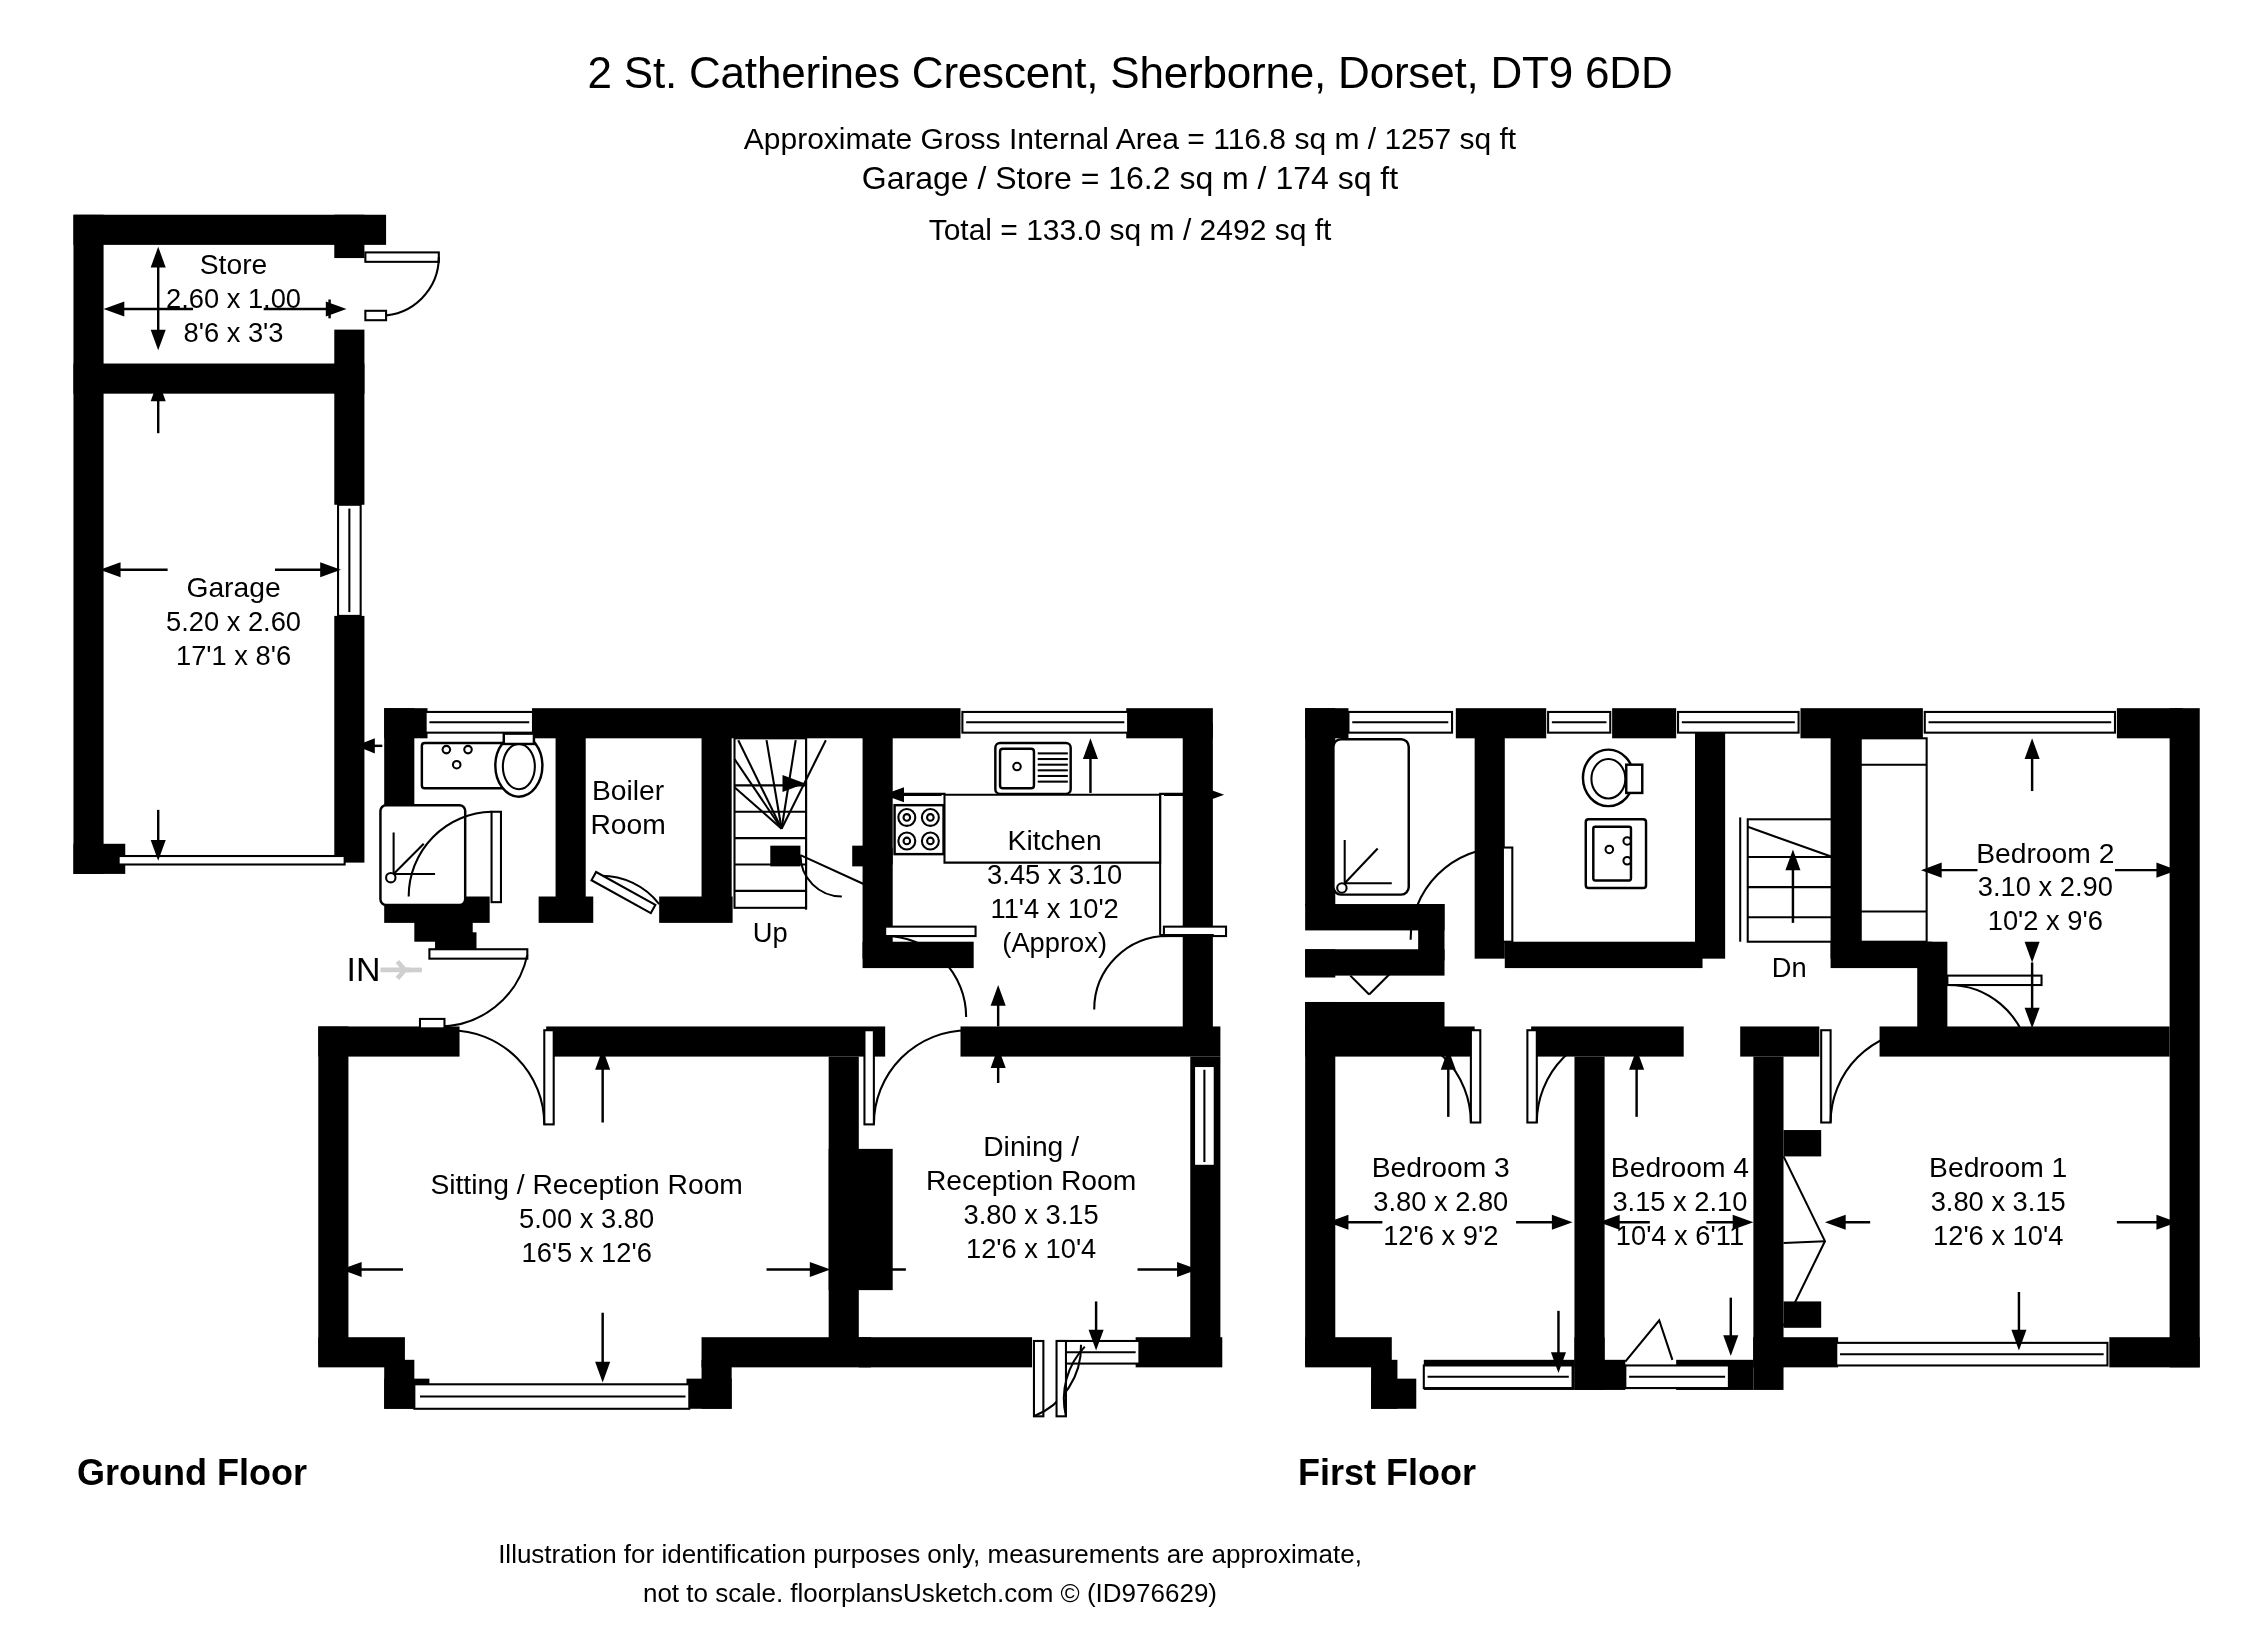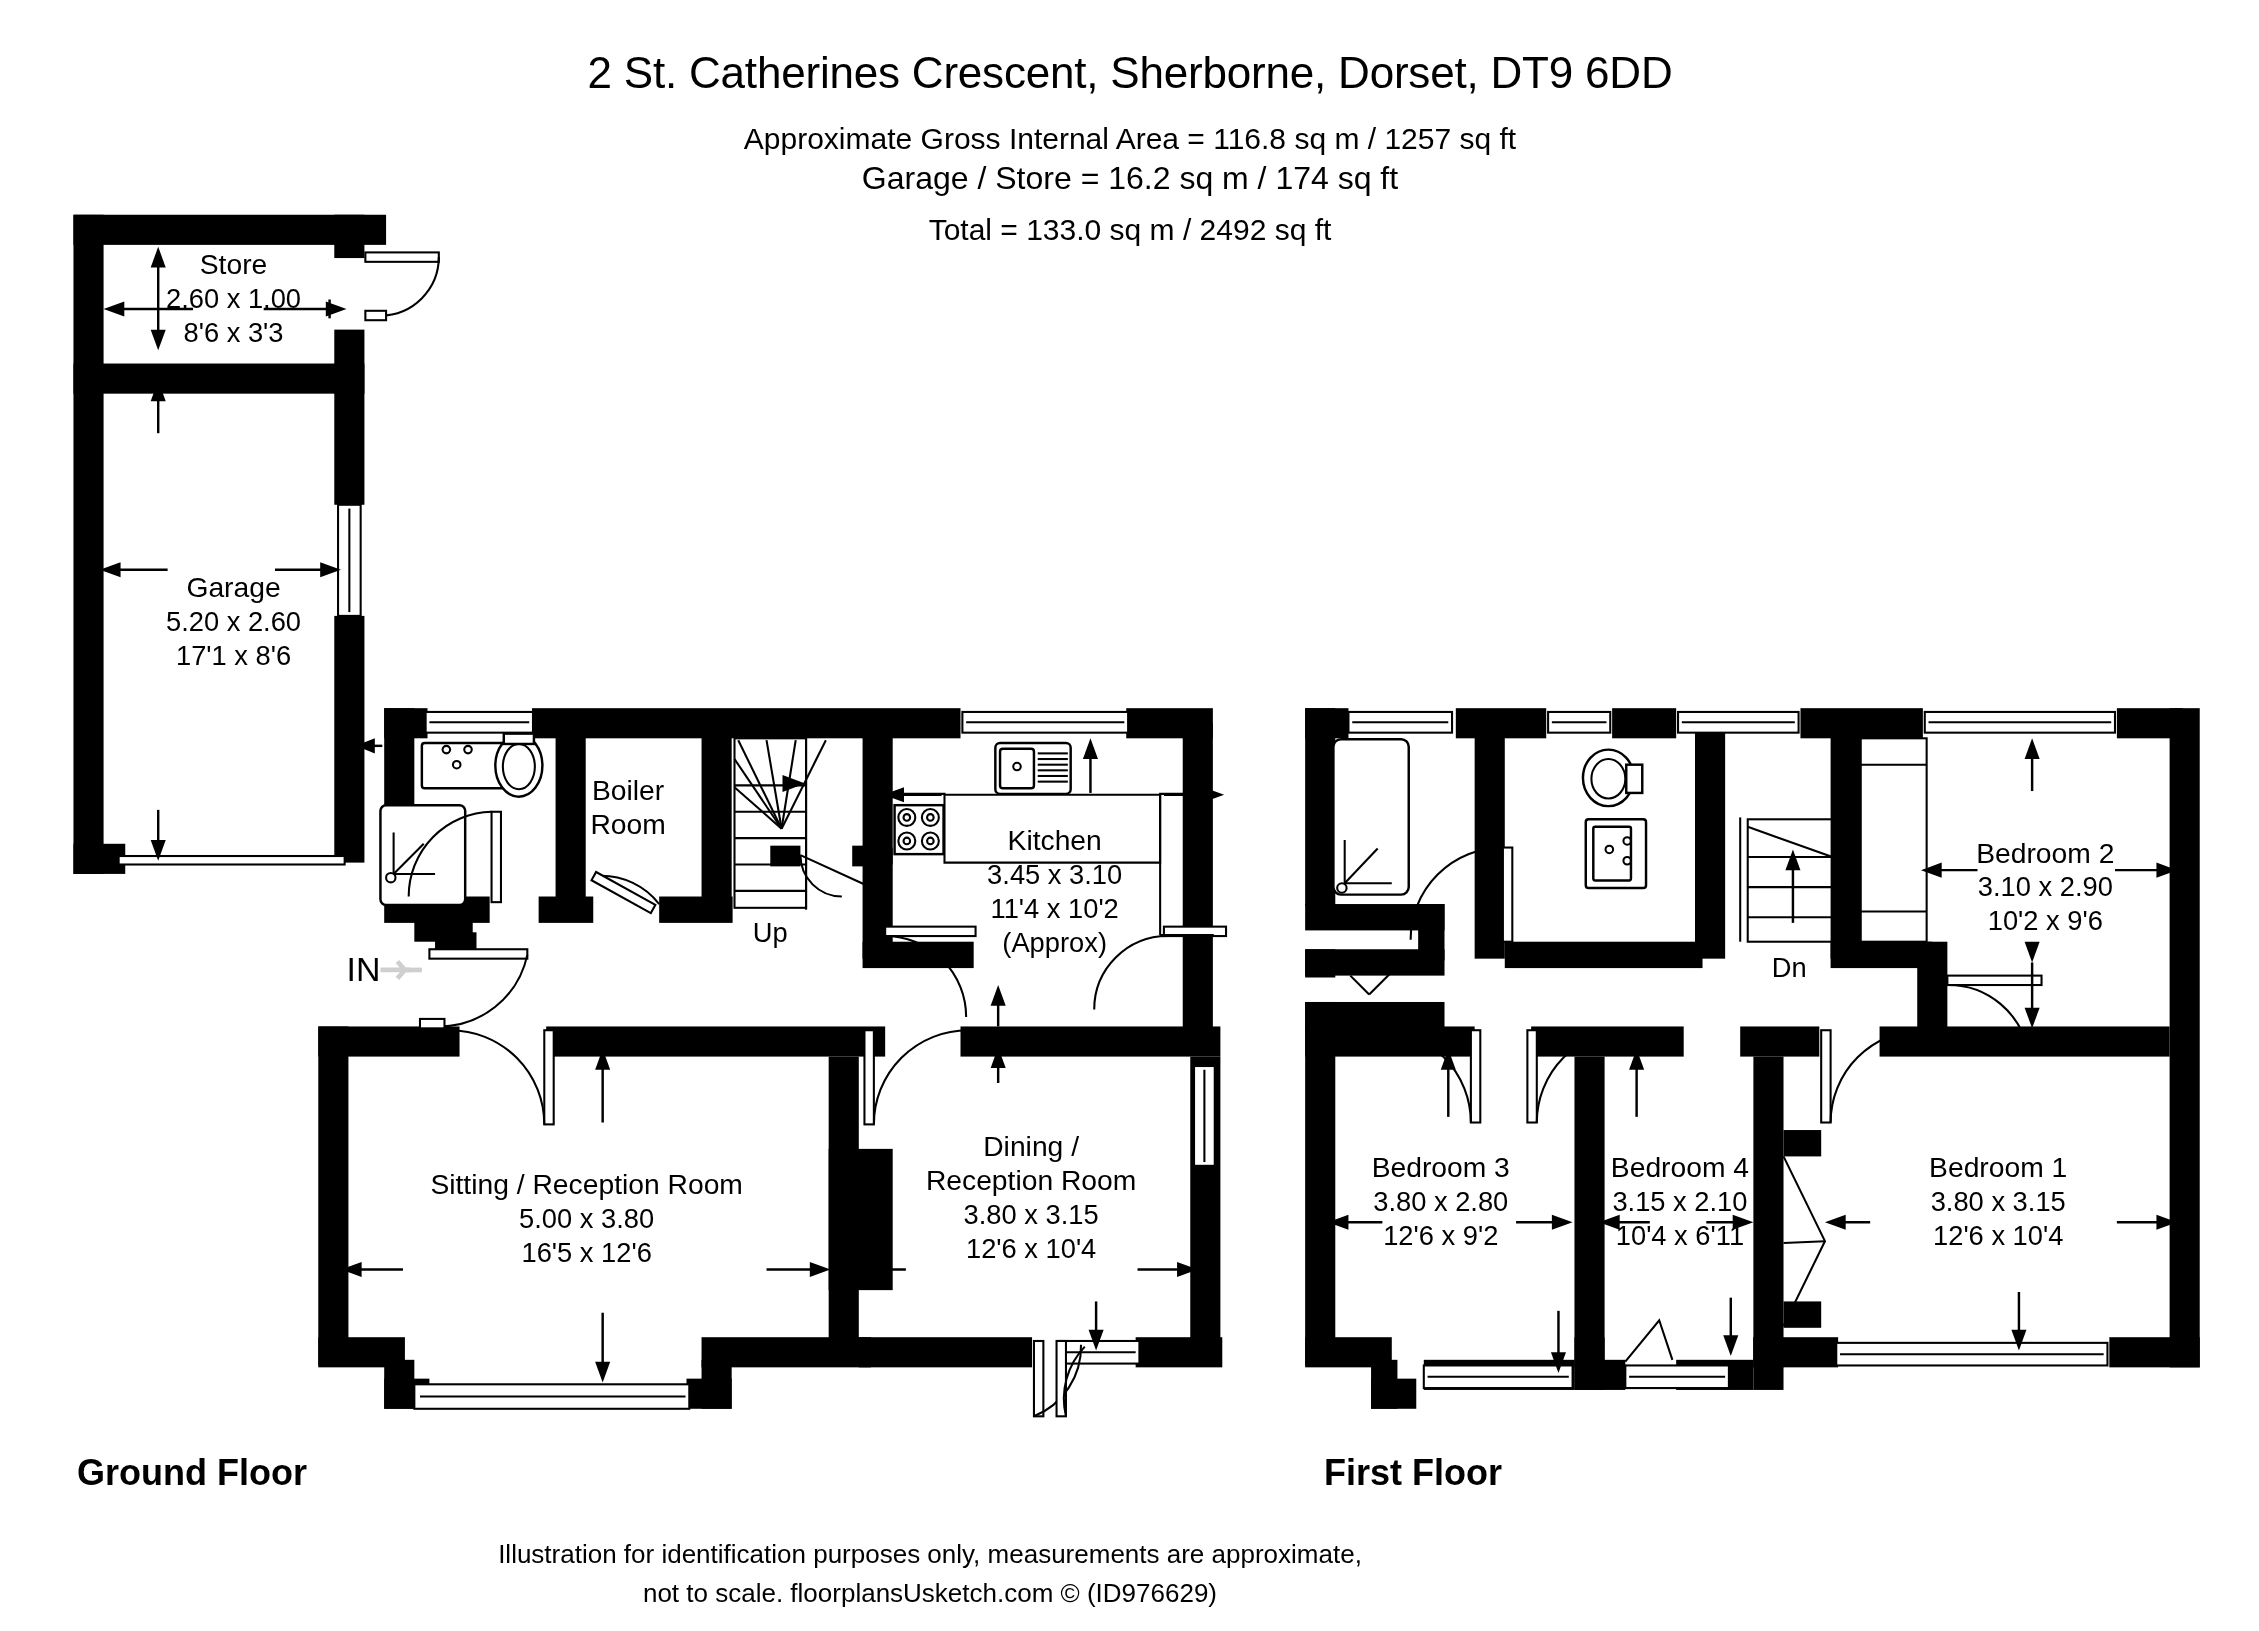--- a/index.html
+++ b/index.html
@@ -14,21 +14,21 @@
   #page{position:relative;width:2260px;height:1632px;}
 
   .hdr{position:absolute;left:0;width:2260px;text-align:center;}
   #title{top:48px;font-size:44px;font-weight:normal;letter-spacing:-0.2px;}
   #sub1{top:122px;font-size:30px;}
   #sub2{top:160px;font-size:32px;}
   #sub3{top:213px;font-size:30px;}
 
   .floorlabel{position:absolute;font-size:36px;font-weight:bold;text-align:right;}
   #gf-label{left:77px;top:1452px;}
-  #ff-label{left:1298px;top:1452px;margin-left:26px;}
+  #ff-label{left:1298px;top:1452px;}
 
   .foot{position:absolute;left:0;width:1860px;text-align:center;font-size:26px;}
   #foot1{top:1539px;}
   #foot2{top:1578px;}
 
   svg{position:absolute;left:0;top:0;width:2260px;height:1632px;}
   .wall{fill:#000;}
   .thin{fill:none;stroke:#000;stroke-width:2.2;}
   .dimline{stroke:#000;stroke-width:2.6;fill:none;}
   .fix{fill:#fff;stroke:#000;stroke-width:2.6;}

